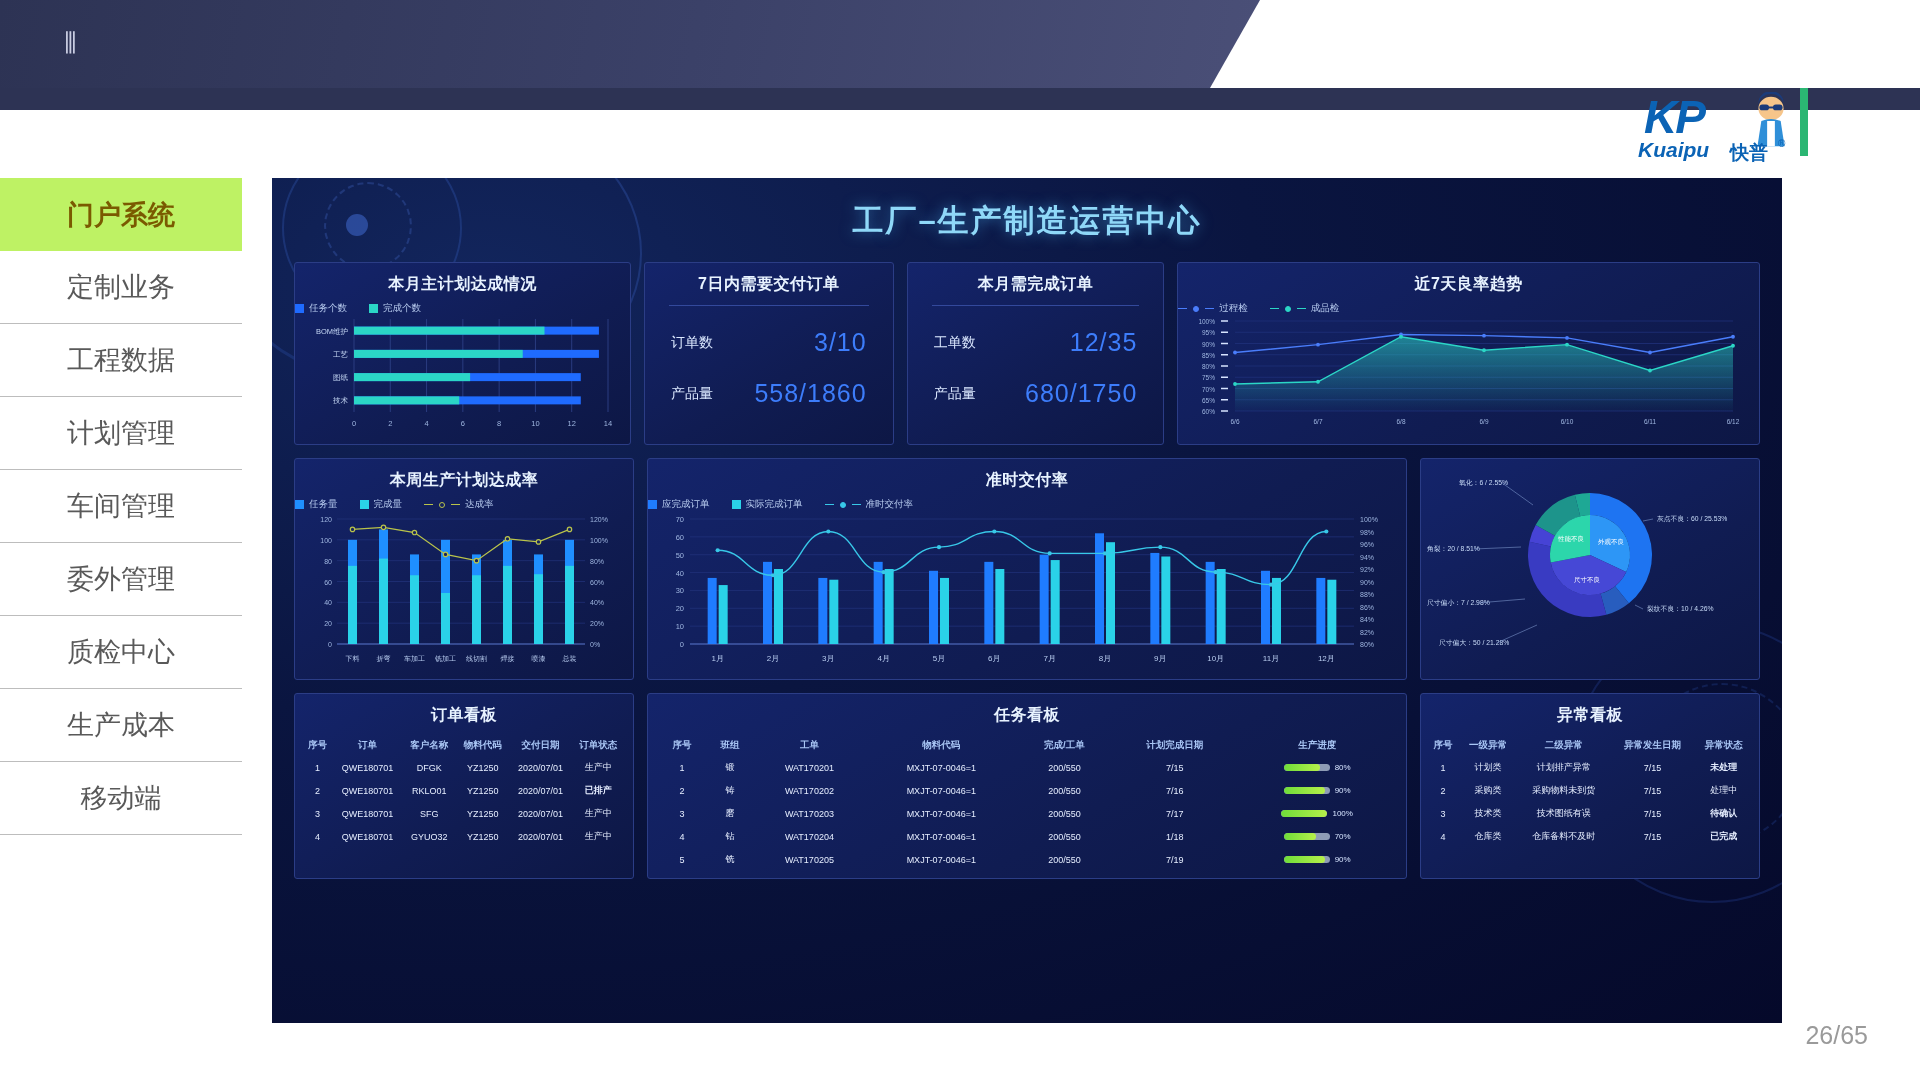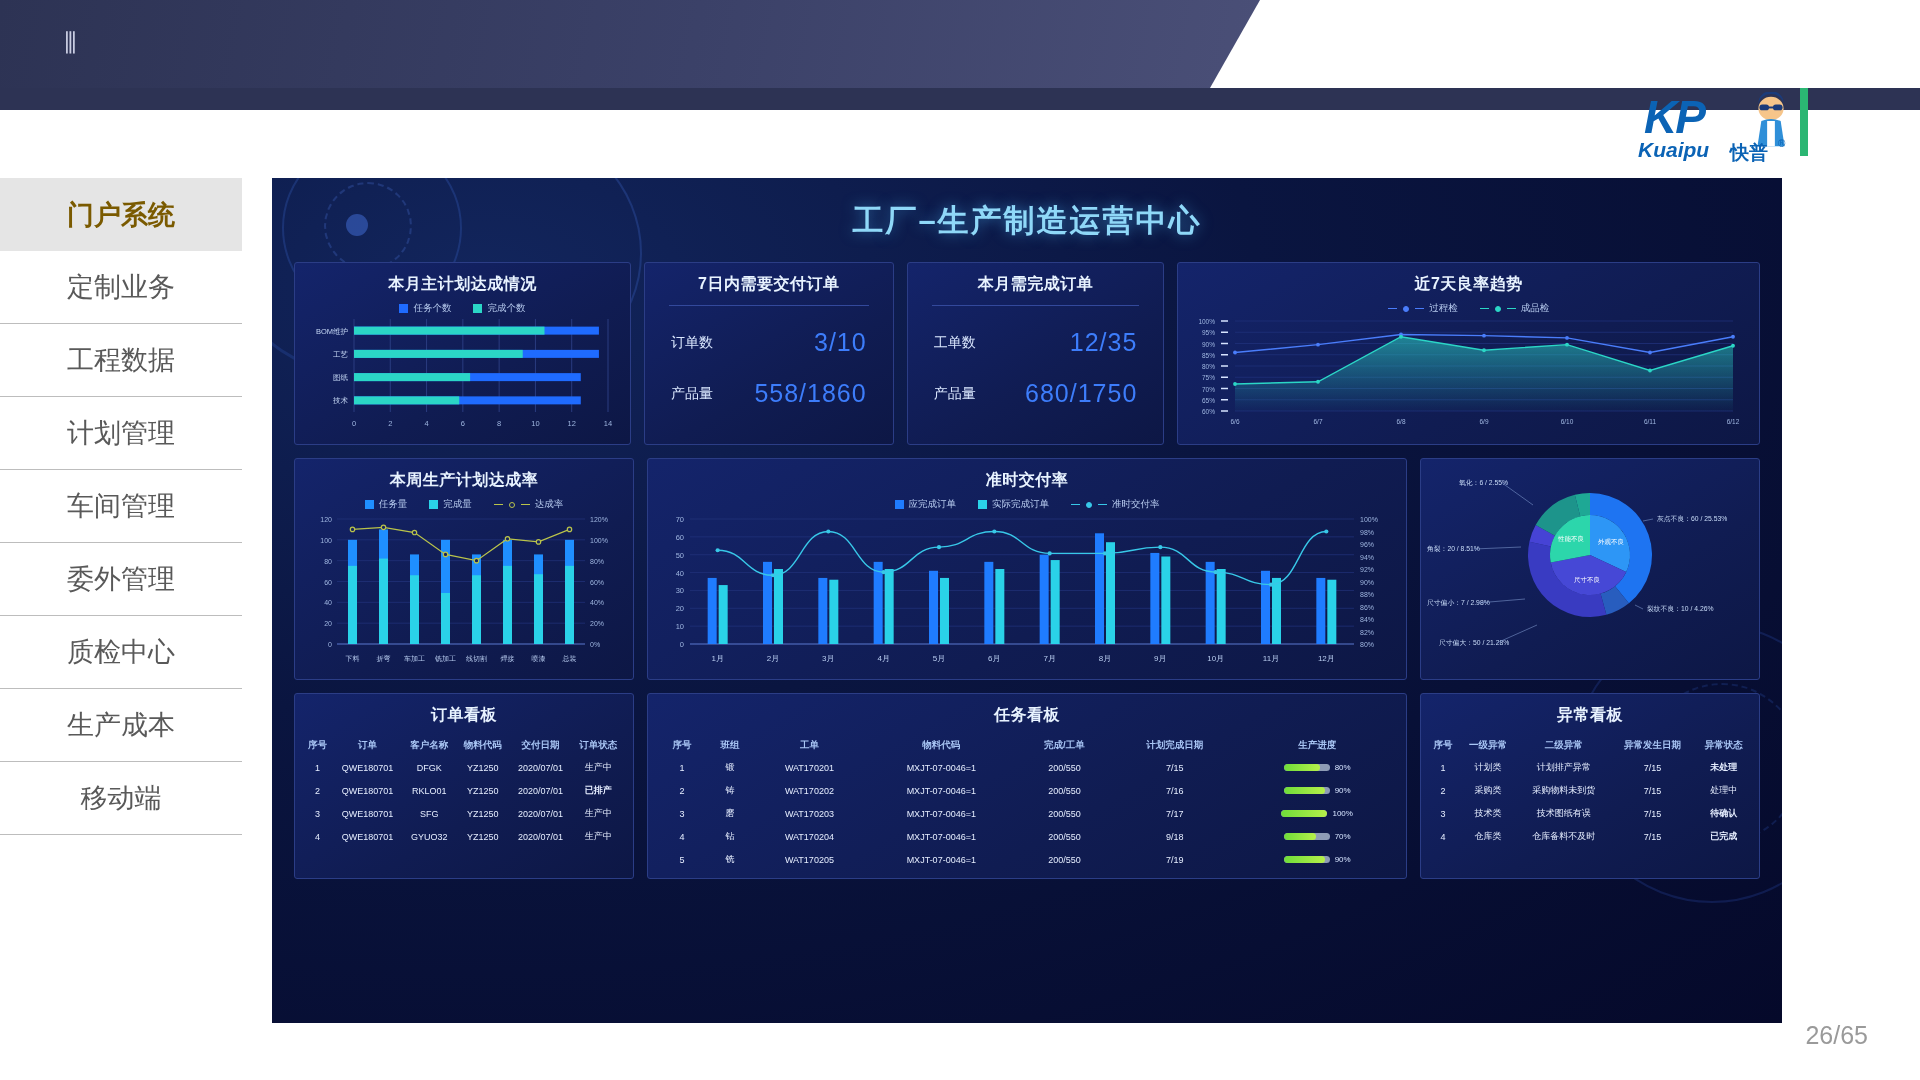--- a/index.html
+++ b/index.html
@@ -28,21 +28,21 @@
     font-weight:700; }
   .logo-tm { position:absolute; left:140px; top:40px; color:#0b63b5; font-size:10px; }
   .logo-mascot { position:absolute; left:104px; top:-6px; width:58px; height:58px; }
   .logo-flag { position:absolute; left:162px; top:-10px; width:8px; height:68px;
     background:#2bb673; }
 
   
   .side { position:absolute; left:0; top:178px; width:242px; }
   .side-item { height:73px; display:flex; align-items:center; justify-content:center;
     font-size:27px; color:#595959; border-bottom:1px solid #bdbdbd; }
-  .side-item.active { background:#e5e5e5; color:#7a5a00; font-weight:700;
+  .side-item.active { background:#bef264; color:#7a5a00; font-weight:700;
     border-bottom:none; }
 
   
   .dash { position:absolute; left:272px; top:178px; width:1510px; height:845px;
     background:radial-gradient(ellipse at 14% 12%, #12255c 0%, #0a1540 42%, #05092a 100%);
     overflow:hidden; }
   .deco { position:absolute; opacity:.28; border:2px solid #2a4da8; border-radius:50%; }
   .deco.d1 { left:-60px; top:-110px; width:310px; height:310px;
     border-width:3px; border-color:#2f56b5 transparent #2f56b5 #2f56b5; }
   .deco.d2 { left:10px; top:-40px; width:180px; height:180px; border-color:#3a64c9; }
@@ -67,21 +67,21 @@
     padding-top:11px; letter-spacing:.5px; }
 
   
   .r1 .card { height:183px; }
   .r2 .card { height:222px; }
   .r3 .card { height:186px; }
 
   .c-w340 { width:340px; } .c-w252 { width:252px; } .c-w260 { width:260px; }
 
   
-  .legend { display:flex; justify-content:center; gap:22px; margin-top:7px;
+  .legend { display:flex; justify-content:flex-start; gap:22px; margin-top:7px;
     font-size:9.5px; color:#b9cdf0; align-items:center; }
   .lg { display:flex; align-items:center; gap:5px; }
   .sw { width:9px; height:9px; display:inline-block; }
   .lgline { display:inline-flex; align-items:center; }
   .lgline .ln { width:9px; height:1.5px; display:inline-block; }
   .lgline .pt { width:6px; height:6px; border-radius:50%; border:1.5px solid; display:inline-block; margin:0 1px;}
 
   
   .kpi-hr { height:1px; background:#33499c; margin:10px 24px 0 24px; }
   .kpi-row { display:flex; align-items:center; justify-content:space-between;
@@ -669,21 +669,21 @@
                         <span class="prog-pct">100%</span>
                       </div>
                     </td>
                   </tr>
                   <tr>
                     <td>4</td>
                     <td>钻</td>
                     <td>WAT170204</td>
                     <td>MXJT-07-0046=1</td>
                     <td>200/550</td>
-                    <td>9/18</td>
+                    <td>1/18</td>
                     <td>
                       <div class="prog">
                         <span class="prog-track">
                           <span class="prog-fill" style="width:70%"></span>
                         </span>
                         <span class="prog-pct">70%</span>
                       </div>
                     </td>
                   </tr>
                   <tr>

